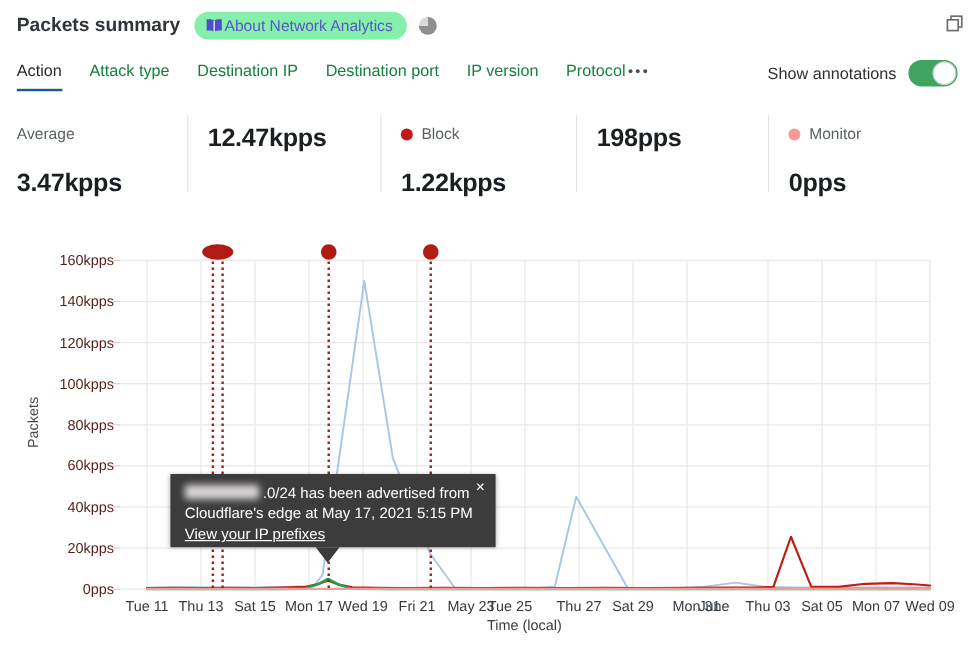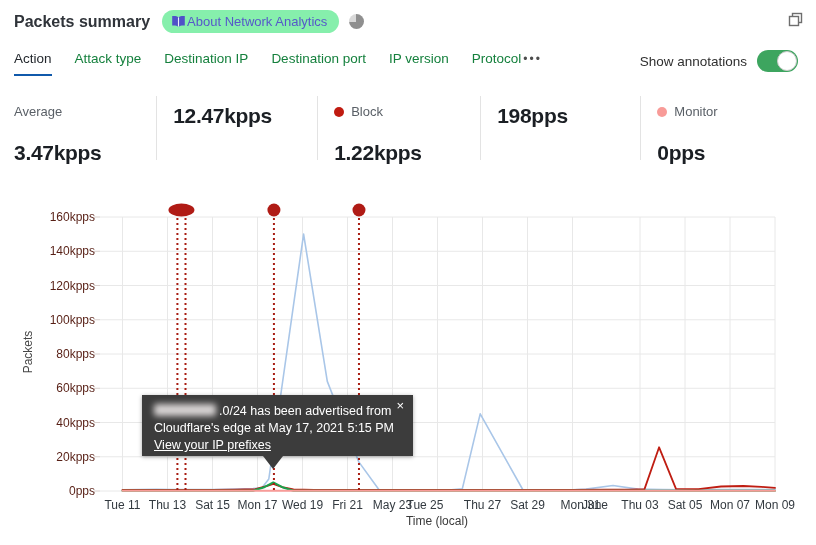--- a/index.html
+++ b/index.html
@@ -195,14 +195,14 @@
     <div class="xlab" style="left: 319.5px; top: 308px;">Fri 21</div>
     <div class="xlab" style="left: 364.5px; top: 308px;">May 23</div>
     <div class="xlab" style="left: 397px; top: 308px;">Tue 25</div>
     <div class="xlab" style="left: 454.5px; top: 308px;">Thu 27</div>
     <div class="xlab" style="left: 499.5px; top: 308px;">Sat 29</div>
     <div class="xlab" style="left: 544.5px; top: 308px; text-align: right;">Mon 31</div>
     <div class="xlab" style="left: 567px; top: 308px;">June</div>
     <div class="xlab" style="left: 612px; top: 308px;">Thu 03</div>
     <div class="xlab" style="left: 657px; top: 308px;">Sat 05</div>
     <div class="xlab" style="left: 702px; top: 308px;">Mon 07</div>
-    <div class="xlab" style="left: 747px; top: 308px;">Mon 09</div>
+    <div class="xlab" style="left: 747px; top: 308px;">Wed 09</div>
   </div>
 
 </body></html>

